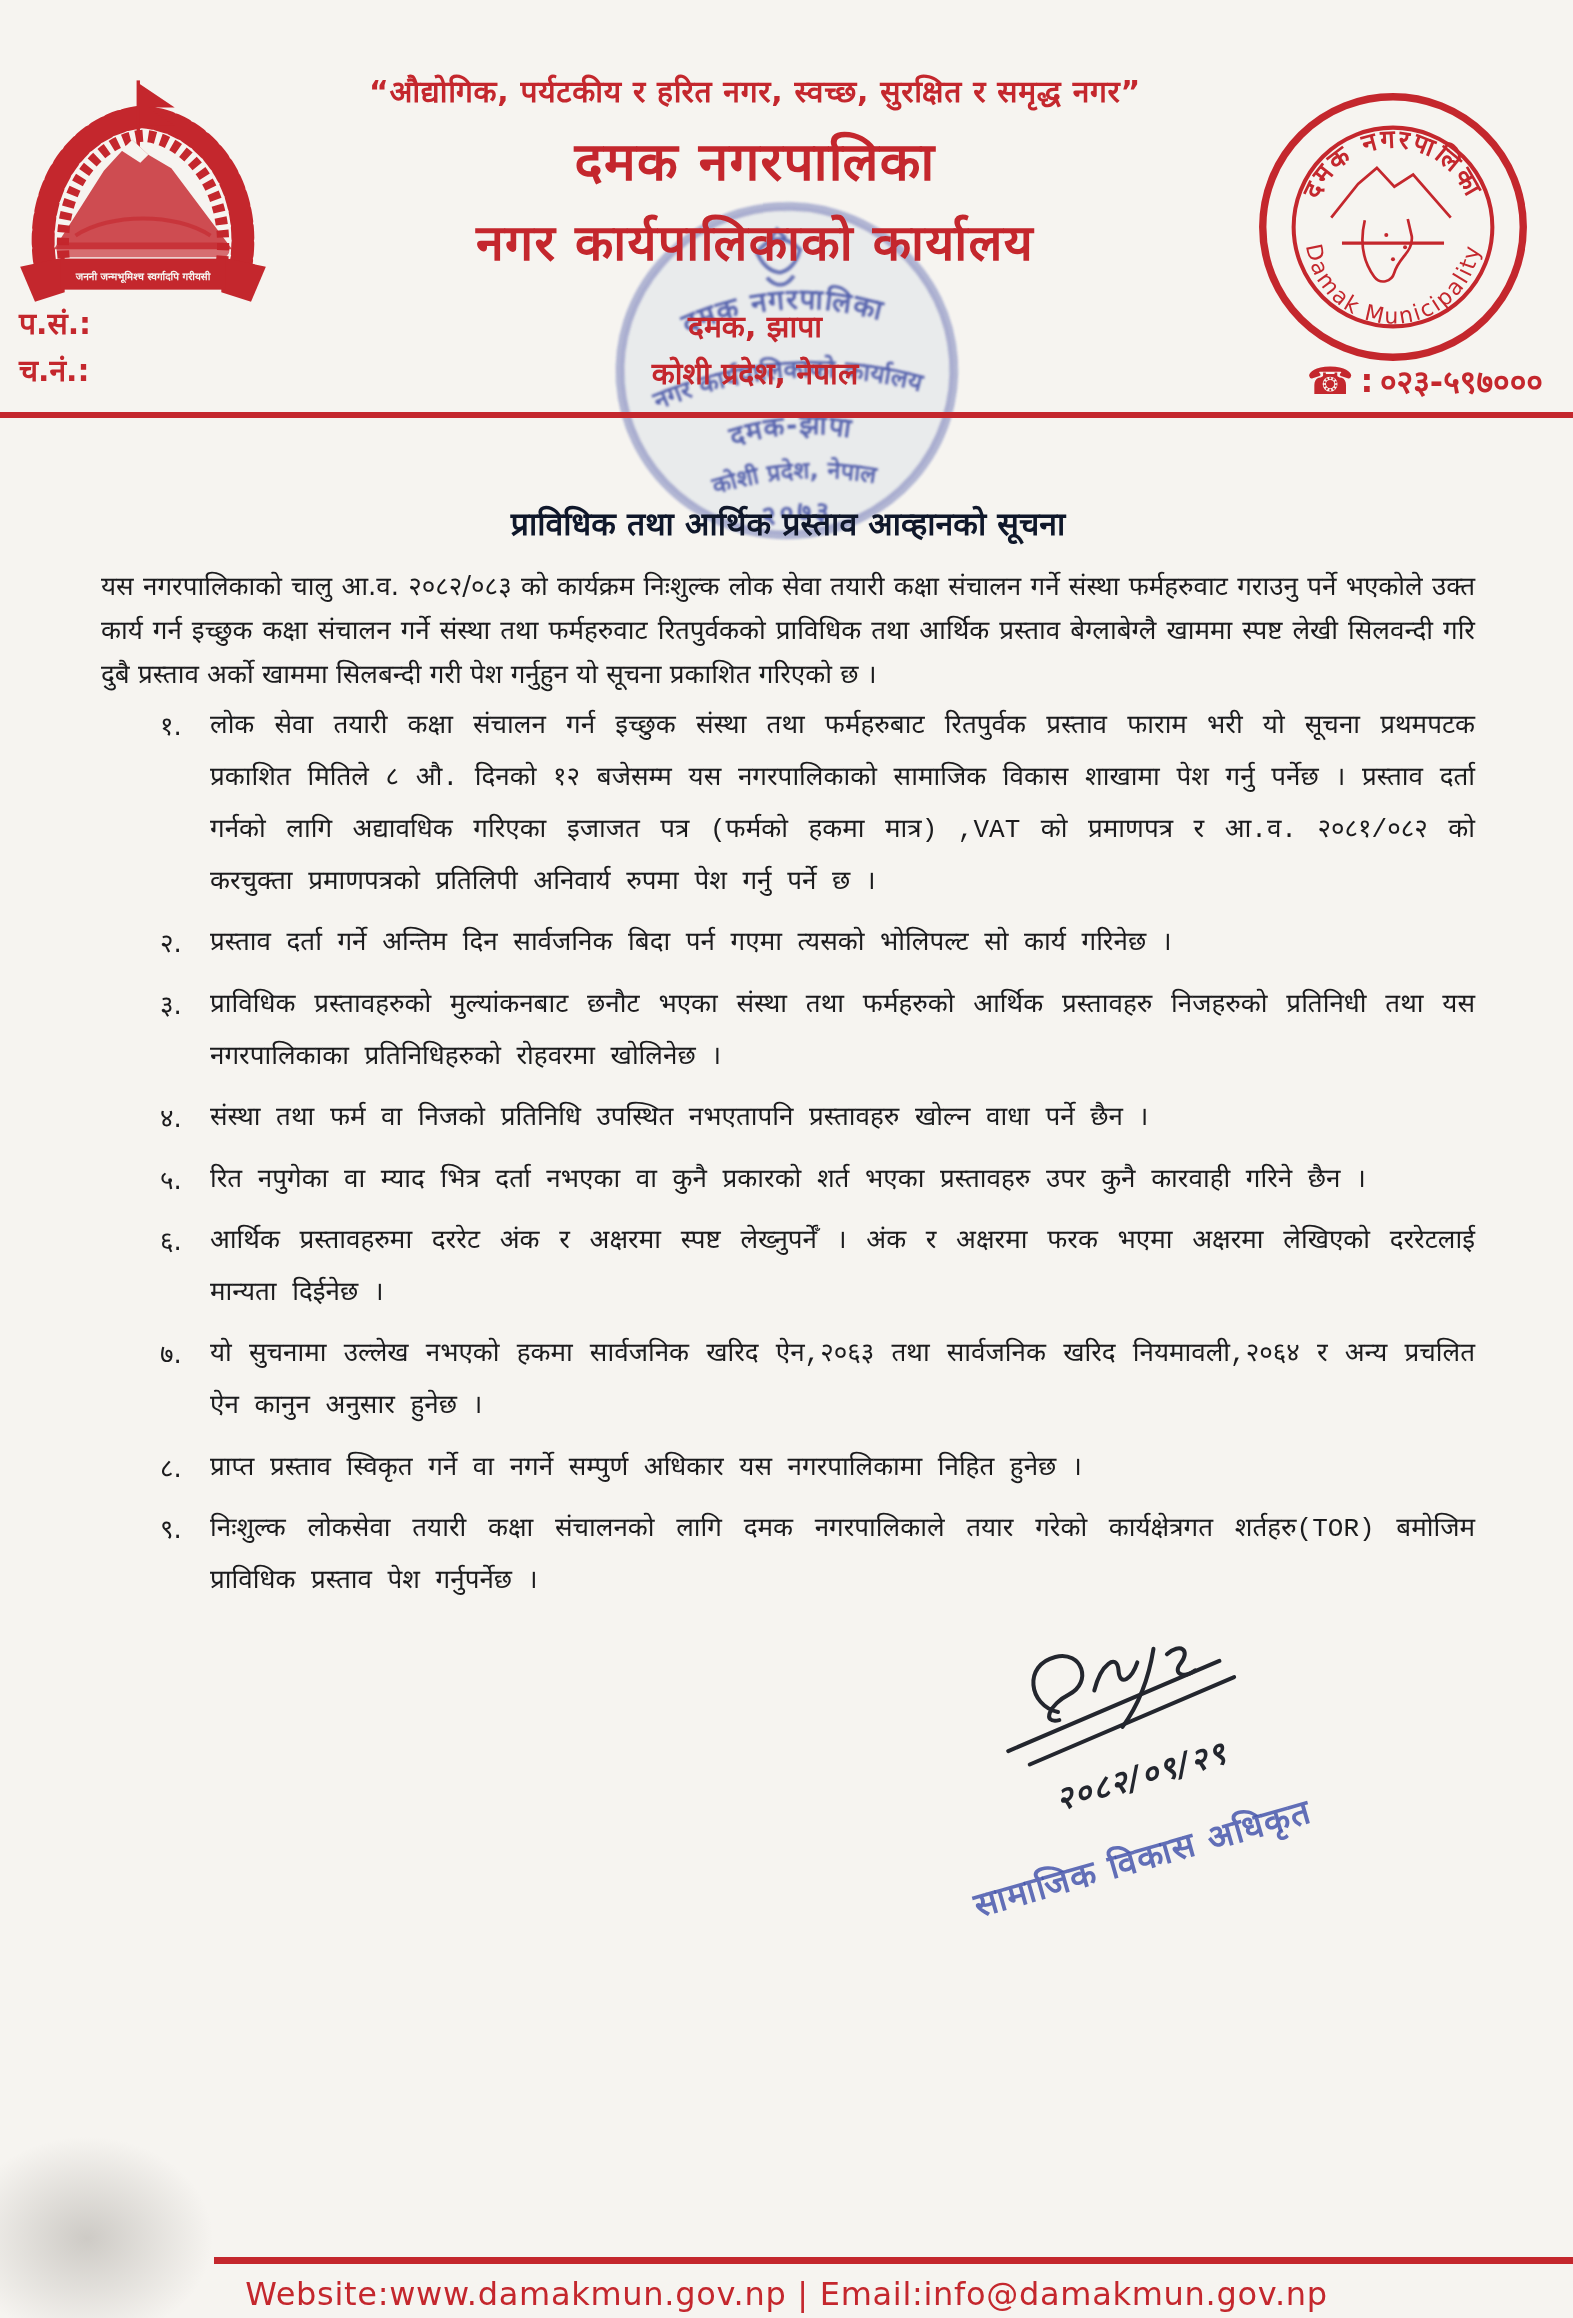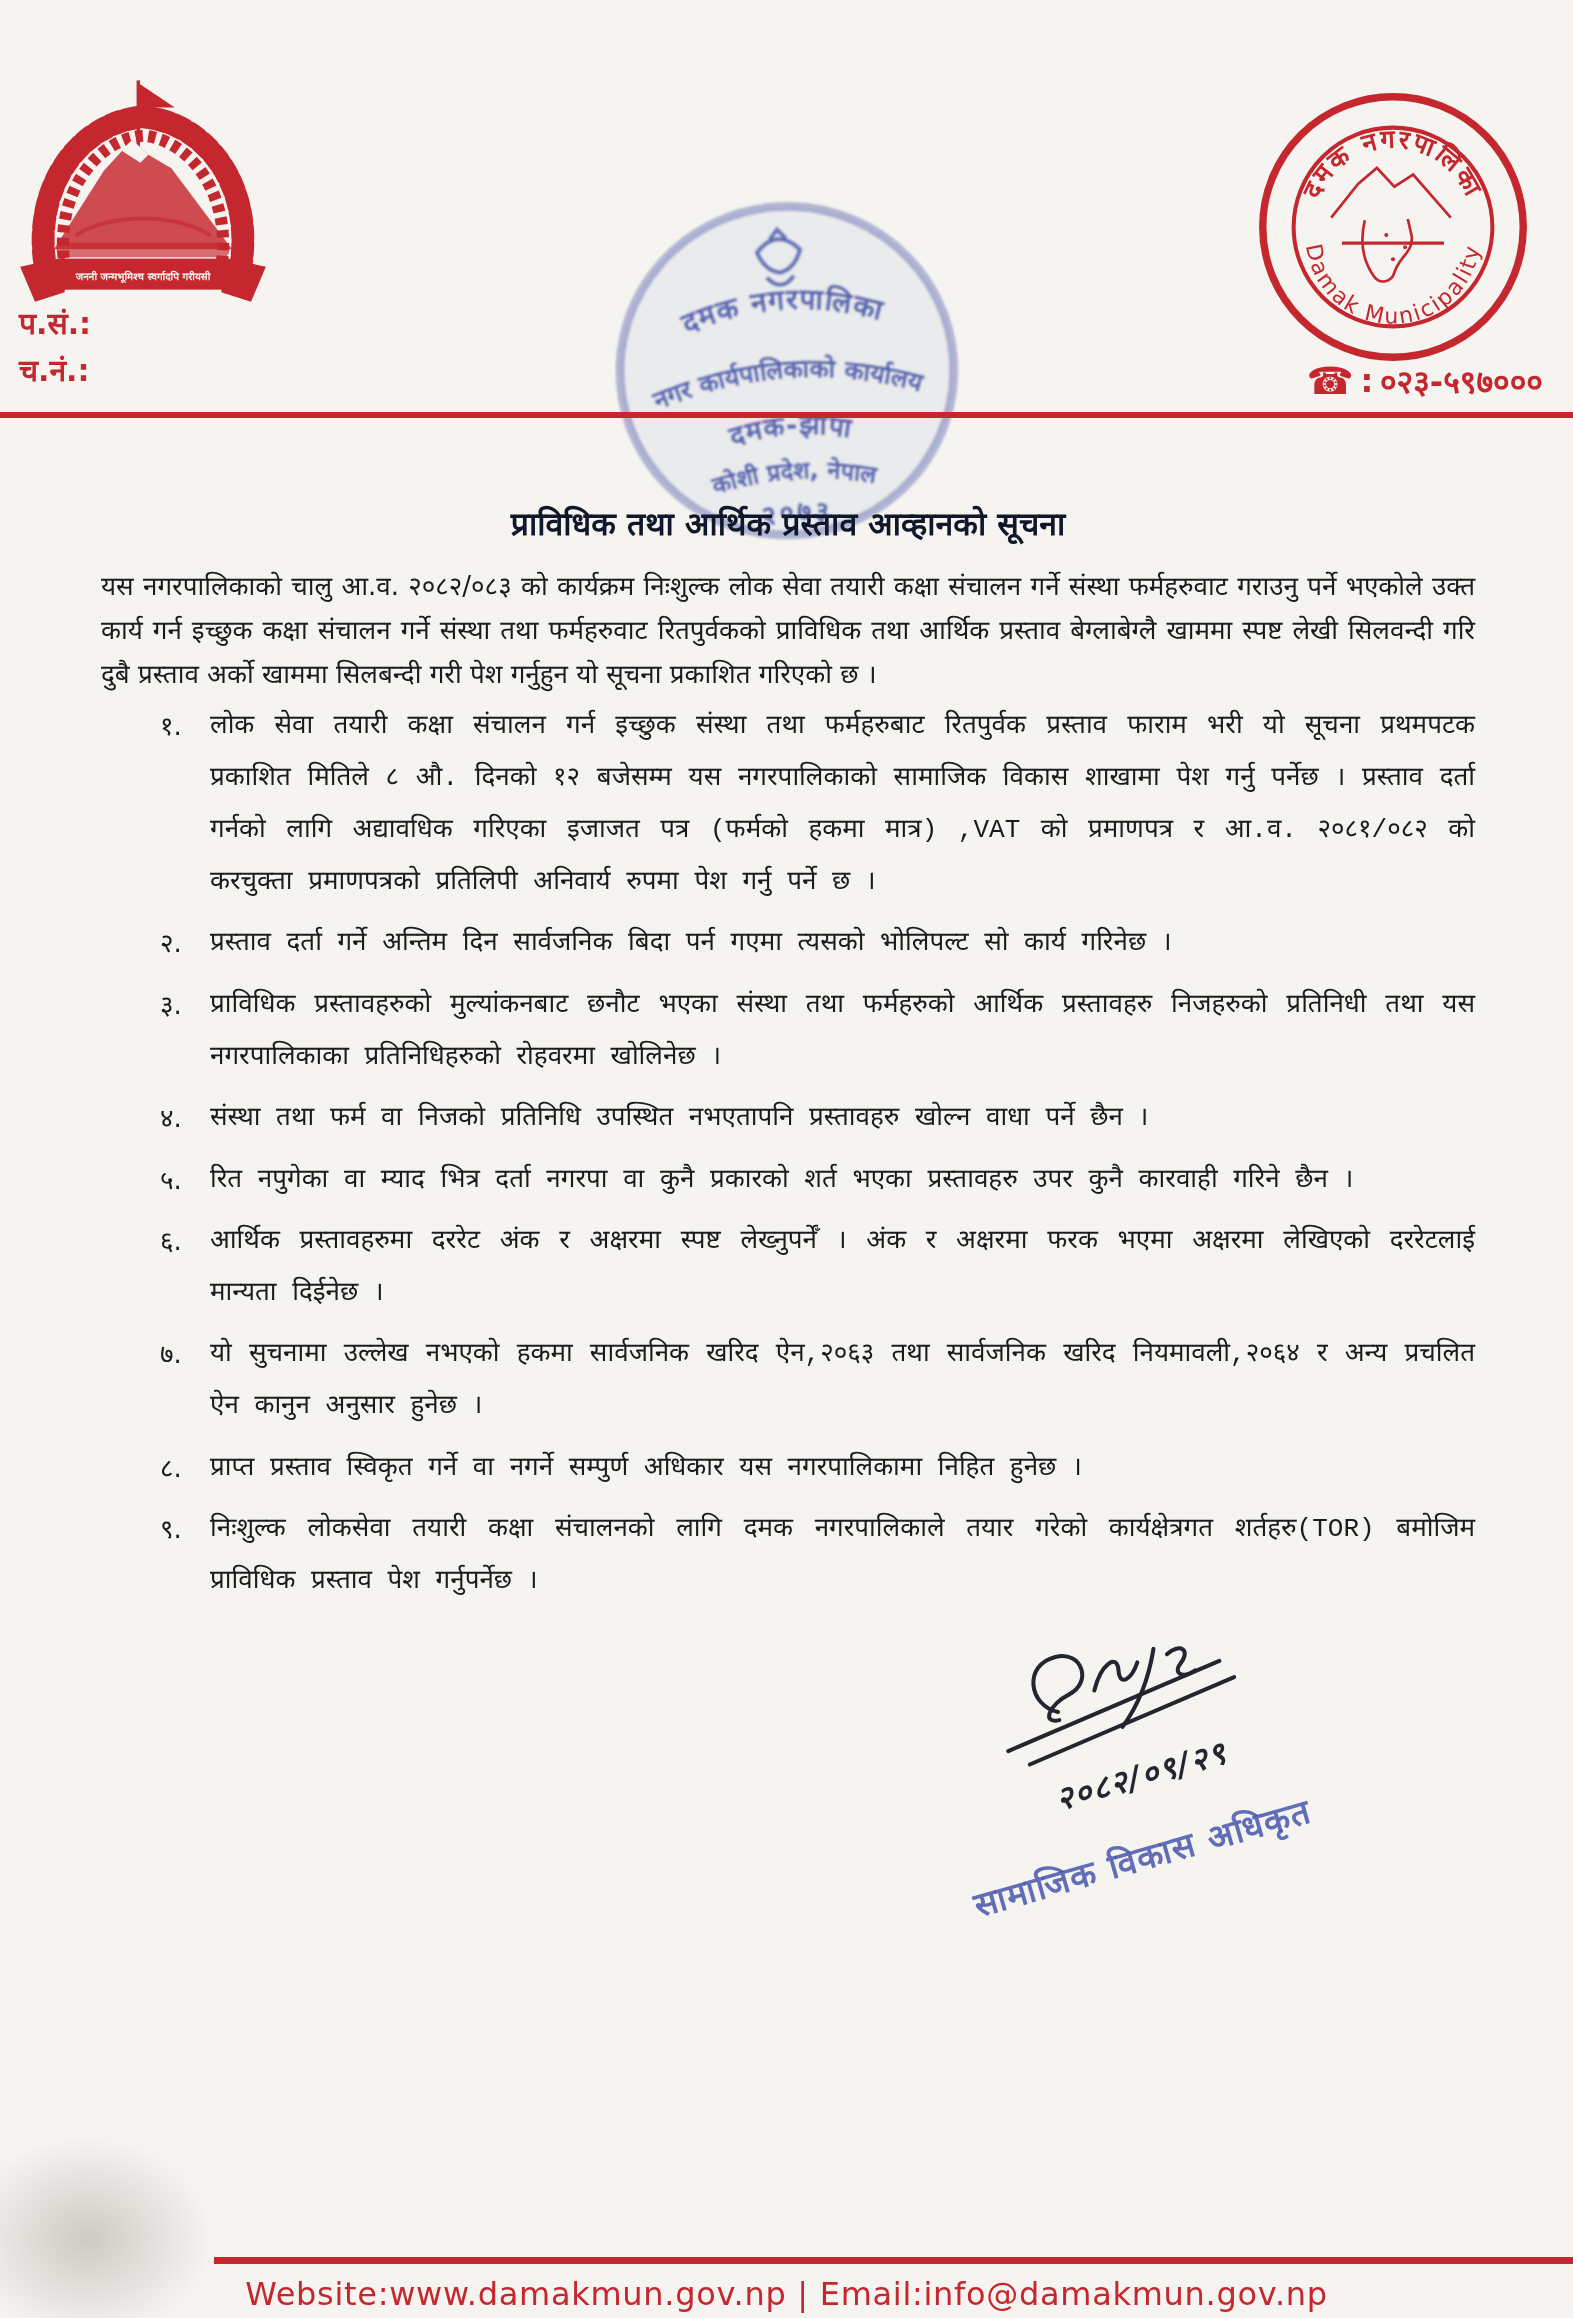--- a/index.html
+++ b/index.html
@@ -98,20 +98,27 @@
     <path d="M100,238 C150,204 250,204 300,238" fill="none" style="stroke:var(--accent-red,#c4272d);opacity:.6" stroke-width="6"></path>
     <rect x="72" y="248" width="256" height="22" rx="10" style="fill:var(--accent-red,#c4272d);opacity:.65"></rect>
     <g>
       <path d="M18,284 L84,270 L84,322 L40,336 Z" style="fill:var(--accent-red,#c4272d)"></path>
       <path d="M382,284 L316,270 L316,322 L360,336 Z" style="fill:var(--accent-red,#c4272d)"></path>
       <rect x="78" y="272" width="244" height="46" style="fill:var(--accent-red,#c4272d)"></rect>
       <text x="200" y="303" text-anchor="middle" style="fill:var(--paper,#f6f4f0);font-size:15px;font-weight:600">जननी जन्मभूमिश्च स्वर्गादपि गरीयसी</text>
     </g>
   </svg>
 
+  <div class="head-center">
+    <div class="motto">“औद्योगिक, पर्यटकीय र हरित नगर, स्वच्छ, सुरक्षित र समृद्ध नगर”</div>
+    <div class="muni-name">दमक नगरपालिका</div>
+    <div class="office-name">नगर कार्यपालिकाको कार्यालय</div>
+    <div class="addr1">दमक, झापा</div>
+    <div class="addr2">कोशी प्रदेश, नेपाल</div>
+  </div>
 
   <svg class="seal" viewBox="0 0 420 420" aria-hidden="true">
     <defs>
       <path id="sealTop" d="M92,210 A118,118 0 0 1 328,210"></path>
       <path id="sealBot" d="M80,224 A130,130 0 0 0 340,224"></path>
     </defs>
     <g style="stroke:var(--accent-red,#c4272d)" fill="none">
       <circle cx="210" cy="210" r="194" stroke-width="11"></circle>
       <circle cx="210" cy="210" r="148" stroke-width="6"></circle>
       <path d="M118,196 L158,146 L186,122 L212,150 L240,132 L296,196" stroke-width="4"></path>
@@ -198,21 +205,21 @@
       <div class="item">
         <span class="num">३.</span>
         <span class="txt">प्राविधिक प्रस्तावहरुको मुल्यांकनबाट छनौट भएका संस्था तथा फर्महरुको आर्थिक प्रस्तावहरु निजहरुको प्रतिनिधी तथा यस नगरपालिकाका प्रतिनिधिहरुको रोहवरमा खोलिनेछ ।</span>
       </div>
       <div class="item">
         <span class="num">४.</span>
         <span class="txt">संस्था तथा फर्म वा निजको प्रतिनिधि उपस्थित नभएतापनि प्रस्तावहरु खोल्न वाधा पर्ने छैन ।</span>
       </div>
       <div class="item">
         <span class="num">५.</span>
-        <span class="txt">रित नपुगेका वा म्याद भित्र दर्ता नगरपा वा कुनै प्रकारको शर्त भएका प्रस्तावहरु उपर कुनै कारवाही गरिने छैन ।</span>
+        <span class="txt">रित नपुगेका वा म्याद भित्र दर्ता नभएका वा कुनै प्रकारको शर्त भएका प्रस्तावहरु उपर कुनै कारवाही गरिने छैन ।</span>
       </div>
       <div class="item">
         <span class="num">६.</span>
         <span class="txt">आर्थिक प्रस्तावहरुमा दररेट अंक र अक्षरमा स्पष्ट लेख्नुपर्नेँ । अंक र अक्षरमा फरक भएमा अक्षरमा लेखिएको दररेटलाई मान्यता दिईनेछ ।</span>
       </div>
       <div class="item">
         <span class="num">७.</span>
         <span class="txt">यो सुचनामा उल्लेख नभएको हकमा सार्वजनिक खरिद ऐन,२०६३ तथा सार्वजनिक खरिद नियमावली,२०६४ र अन्य प्रचलित ऐन कानुन अनुसार हुनेछ ।</span>
       </div>
       <div class="item">

